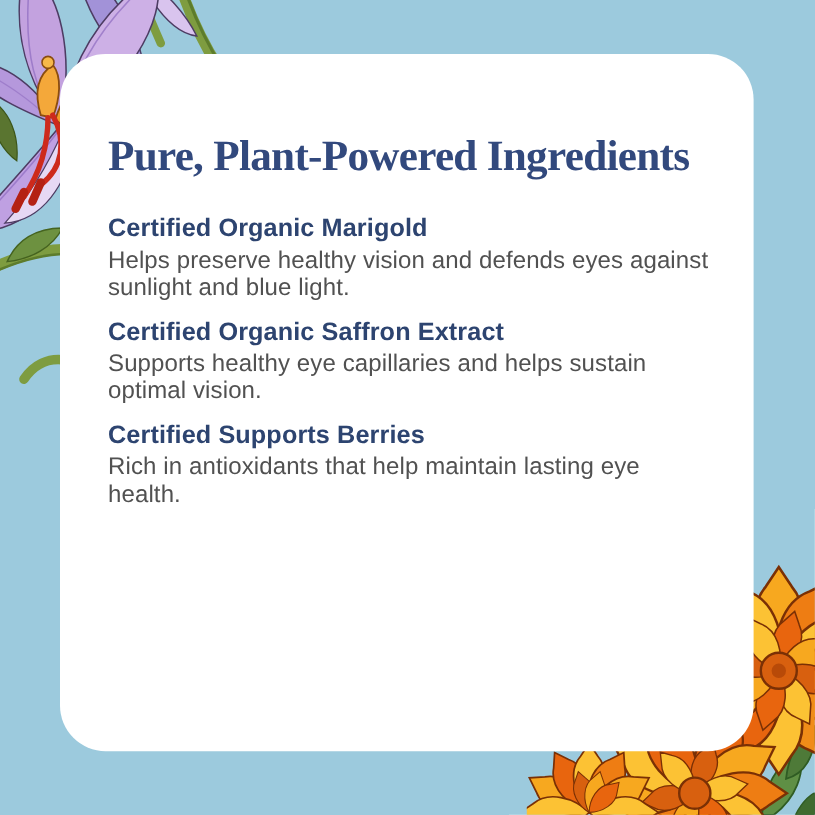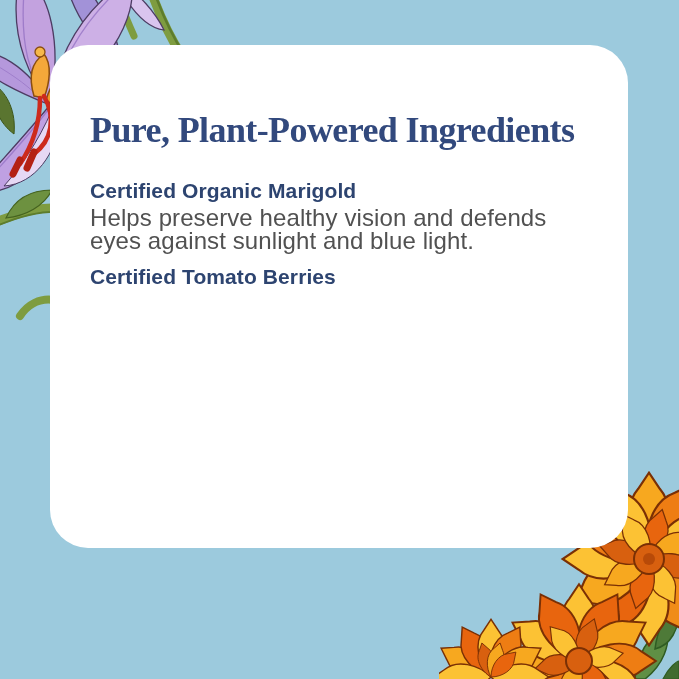--- a/index.html
+++ b/index.html
@@ -8,36 +8,36 @@
   html,body{margin:0;padding:0;}
   body{
     width:679px;height:679px;position:relative;overflow:hidden;
     background:var(--bg);
     font-family:"Liberation Sans","DejaVu Sans",sans-serif;
   }
   .decor{position:absolute;z-index:1;}
   .decor.crocus{left:0;top:0;}
   .decor.marigold{left:439px;top:419px;}
   .card{
-    position:absolute;left:50px;top:45px;width:578px;height:503px;
+    position:absolute;left:50px;top:45px;width:578px;height:581px;
     background:var(--card);border-radius:38px;z-index:2;
     box-sizing:border-box;padding:64px 36px 0 40px;
   }
   .card h1{
     font-family:"Liberation Serif","DejaVu Serif",serif;
     font-weight:700;font-size:36px;letter-spacing:-0.6px;white-space:nowrap;
     color:var(--title);margin:0 0 28px 0;
   }
   .ingredient{margin:0 0 13px 0;}
   .ingredient h3{
     font-size:21px;font-weight:700;color:var(--heading);
     margin:0 0 3px 0;letter-spacing:0.1px;
   }
   .ingredient p{
-    font-size:24px;line-height:23px;color:var(--body);
+    font-size:20px;line-height:23px;color:var(--body);
     margin:0;max-width:502px;letter-spacing:0.1px;
   }
 </style>
 </head>
 <body>
 
 <svg class="decor crocus" width="260" height="330" viewBox="0 0 260 330" aria-hidden="true">
 
   <path d="M150,-12 C158,12 168,34 182,56" stroke="#7e9c40" stroke-width="9" fill="none" stroke-linecap="round"></path>
   <path d="M153,-12 C161,12 171,34 185,56" stroke="#5d7c2c" stroke-width="2.5" fill="none"></path>
@@ -146,21 +146,26 @@
   <h1>Pure, Plant-Powered Ingredients</h1>
 
   <div>
 
       <div class="ingredient">
         <h3>Certified Organic Marigold</h3>
         <p>Helps preserve healthy vision and defends eyes against sunlight and blue light.</p>
       </div>
 
 
+      <div class="ingredient">
+        <h3>Certified Organic Saffron Extract</h3>
+        <p>Supports healthy eye capillaries and helps sustain optimal vision.</p>
+      </div>
 
       <div class="ingredient">
       </div>
 
       <div class="ingredient">
-        <h3>Certified Tomato Berries</h3>
+        <h3>Certified Supports Berries</h3>
+        <p>Rich in antioxidants that help maintain lasting eye health.</p>
       </div>
     </div>
 </section>
 
 </body></html>

